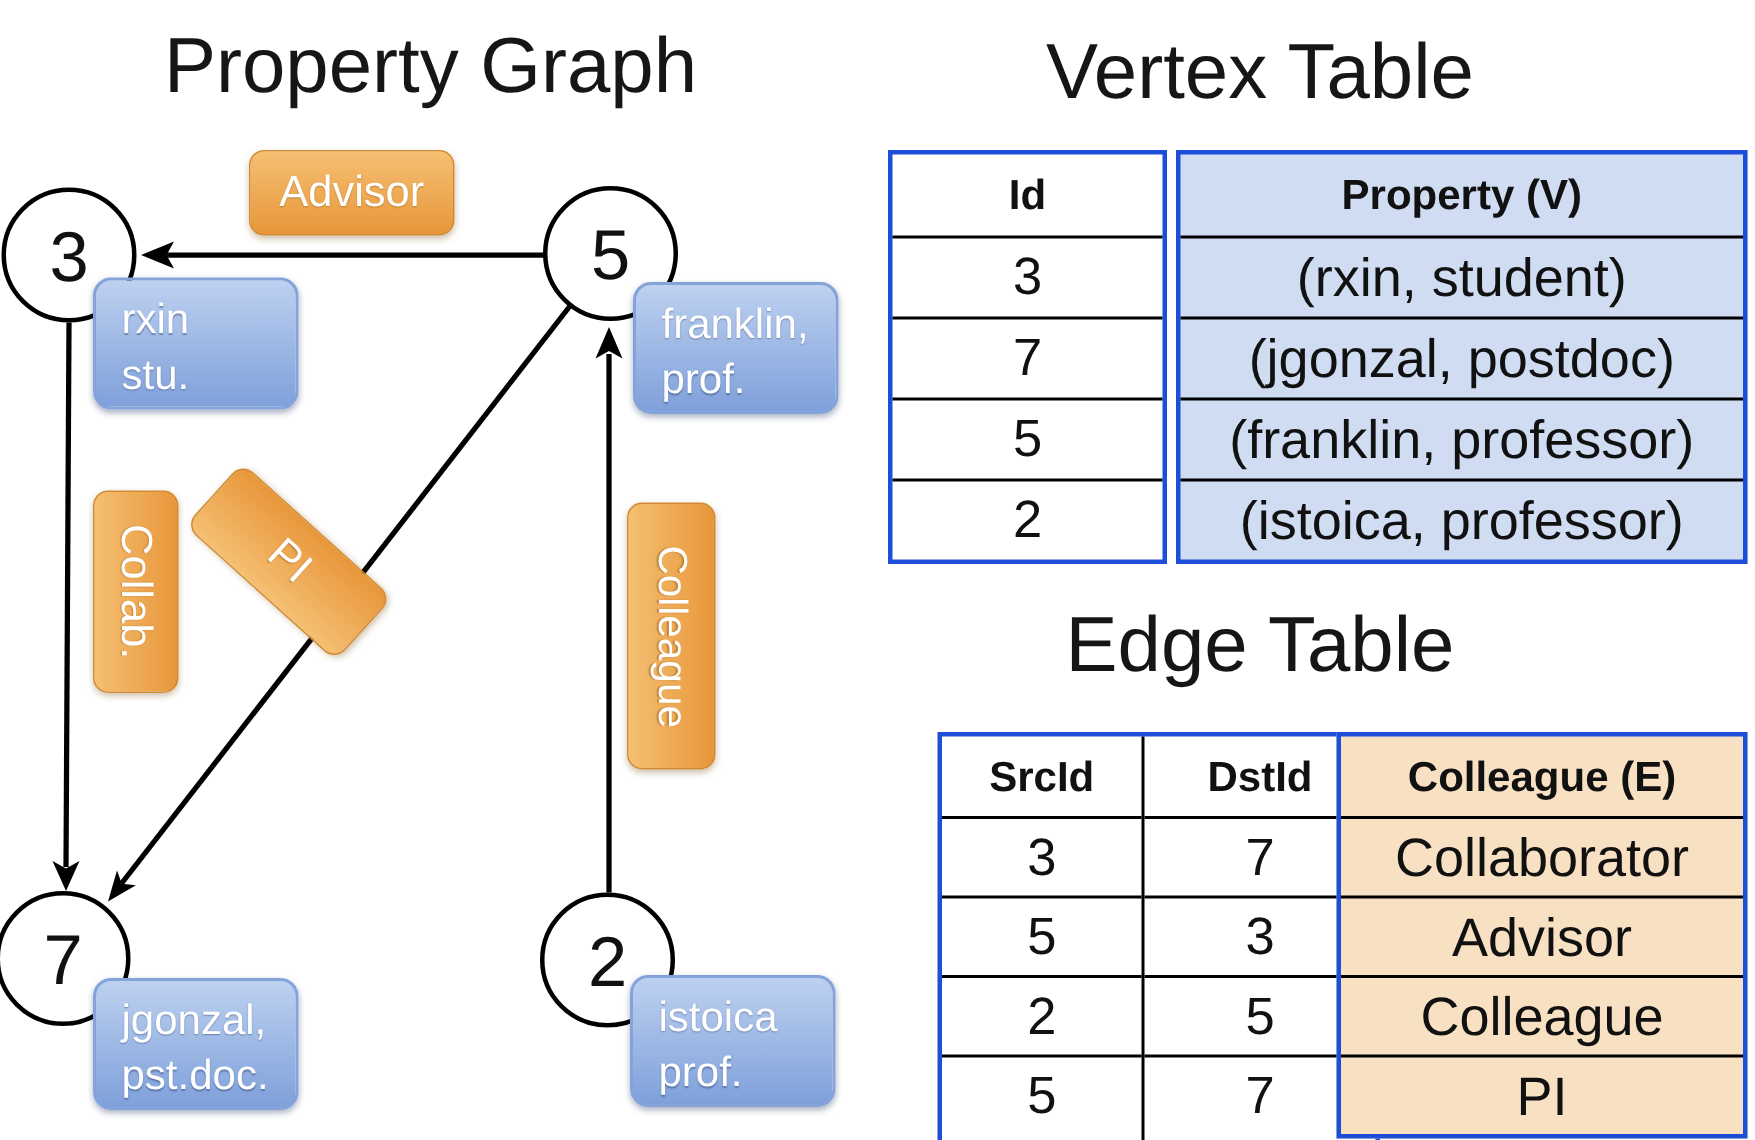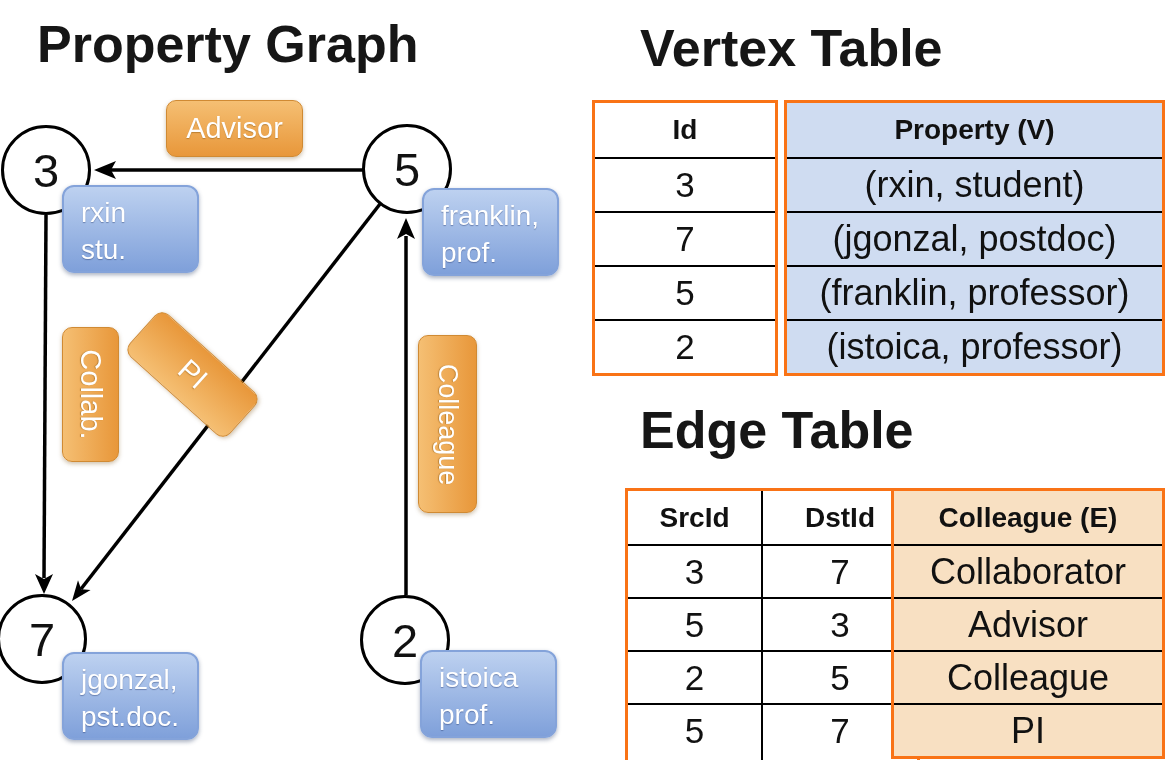--- a/index.html
+++ b/index.html
@@ -1,35 +1,35 @@
 <!DOCTYPE html>
 <html><head>
 <meta charset="utf-8">
 <style>
   html,body{margin:0;padding:0;background:#fff;}
   #canvas{position:relative;width:1170px;height:760px;overflow:hidden;background:#fff;
           font-family:"Liberation Sans",sans-serif;color:#111;}
-  .big-title{position:absolute;text-align:left;font-size:52px;font-weight:700;color:#161616;}
+  .big-title{position:absolute;text-align:center;font-size:52px;font-weight:400;color:#161616;}
   svg.edges{position:absolute;left:0;top:0;z-index:1;}
   .node{position:absolute;width:90px;height:90px;border:3.5px solid #000;border-radius:50%;
         background:#fff;display:flex;align-items:center;justify-content:center;
         font-size:47px;font-weight:300;z-index:2;box-sizing:border-box;}
   .pill{position:absolute;border-radius:10px;border:1px solid #d08a33;color:#fff;
         display:flex;align-items:center;justify-content:center;font-size:29px;
         box-shadow:0 2px 4px rgba(120,80,20,.35);z-index:2;box-sizing:border-box;
         text-shadow:0 1px 1px rgba(140,90,20,.5);}
   .pill.horiz{background:linear-gradient(180deg,#f5bf73,#e8973a);}
   .pill.vert{background:linear-gradient(90deg,#f5bf73,#e8973a);}
   .pill .rot{transform:rotate(90deg);white-space:nowrap;}
   .vbox{position:absolute;width:137px;height:88px;border-radius:12px;
         background:linear-gradient(180deg,#bdd1f0,#7fa0da);border:2px solid #84a3da;
         box-shadow:0 2px 4px rgba(40,60,100,.4);color:#fff;font-size:28px;font-weight:300;
         line-height:37px;padding:7px 0 0 17px;box-sizing:border-box;z-index:3;
         text-shadow:0 1px 1px rgba(40,60,110,.45);}
-  .tblbox{position:absolute;border:3px solid #f97316;box-sizing:border-box;background:#fff;}
+  .tblbox{position:absolute;border:3px solid #1d4ed8;box-sizing:border-box;background:#fff;}
   .cell{display:flex;align-items:center;justify-content:center;font-weight:300;box-sizing:border-box;}
   .v .cell{height:54px;}
   .e .cell{height:53px;}
   .cell.hdr{font-weight:700;font-size:28px;}
   .cell.num{font-size:35px;}
   .cell.txt{font-size:36px;}
   .stack .cell + .cell{border-top:2.5px solid #000;}
   .twocol{display:flex;height:100%;}
   .twocol .col2{border-left:2.5px solid #000;}
   .bluecol{background:#cfdcf1;}

